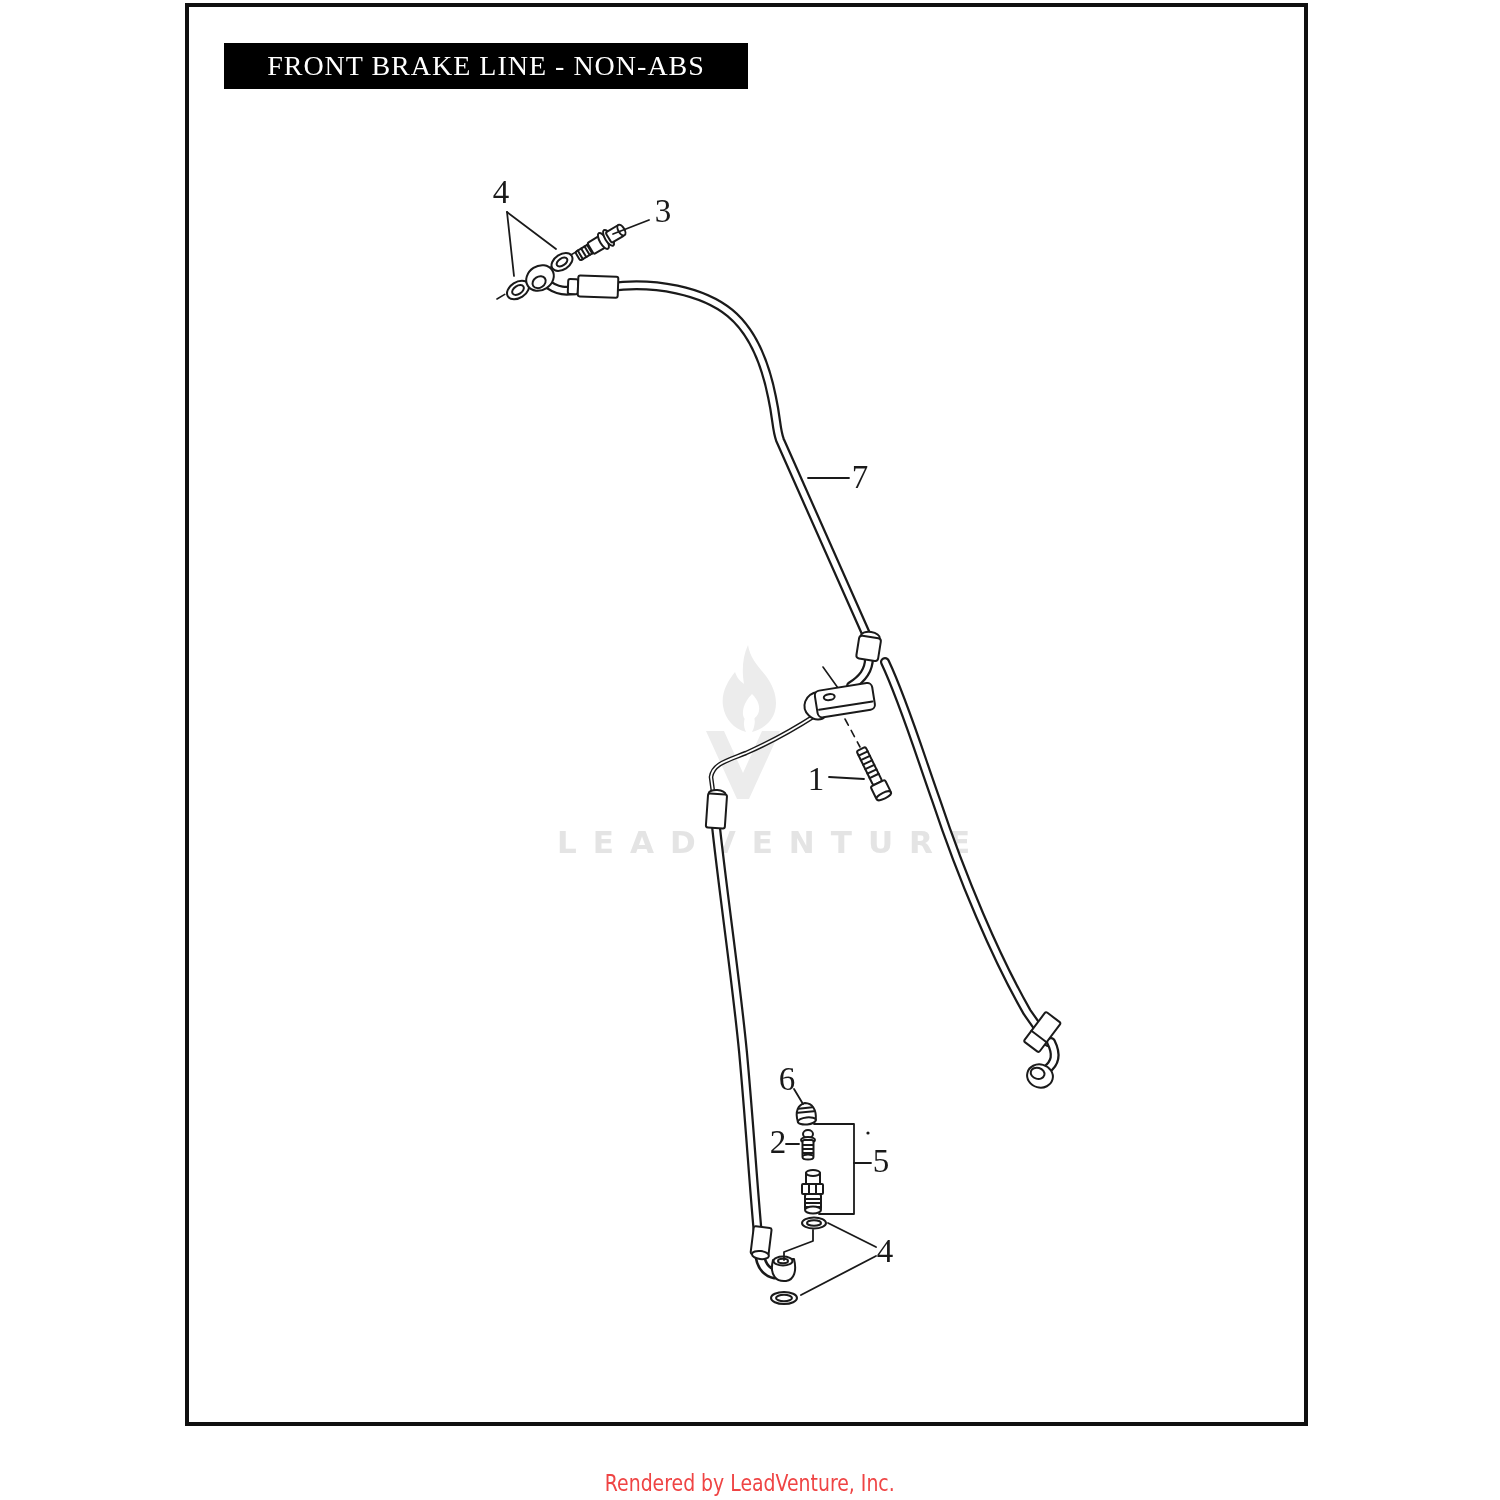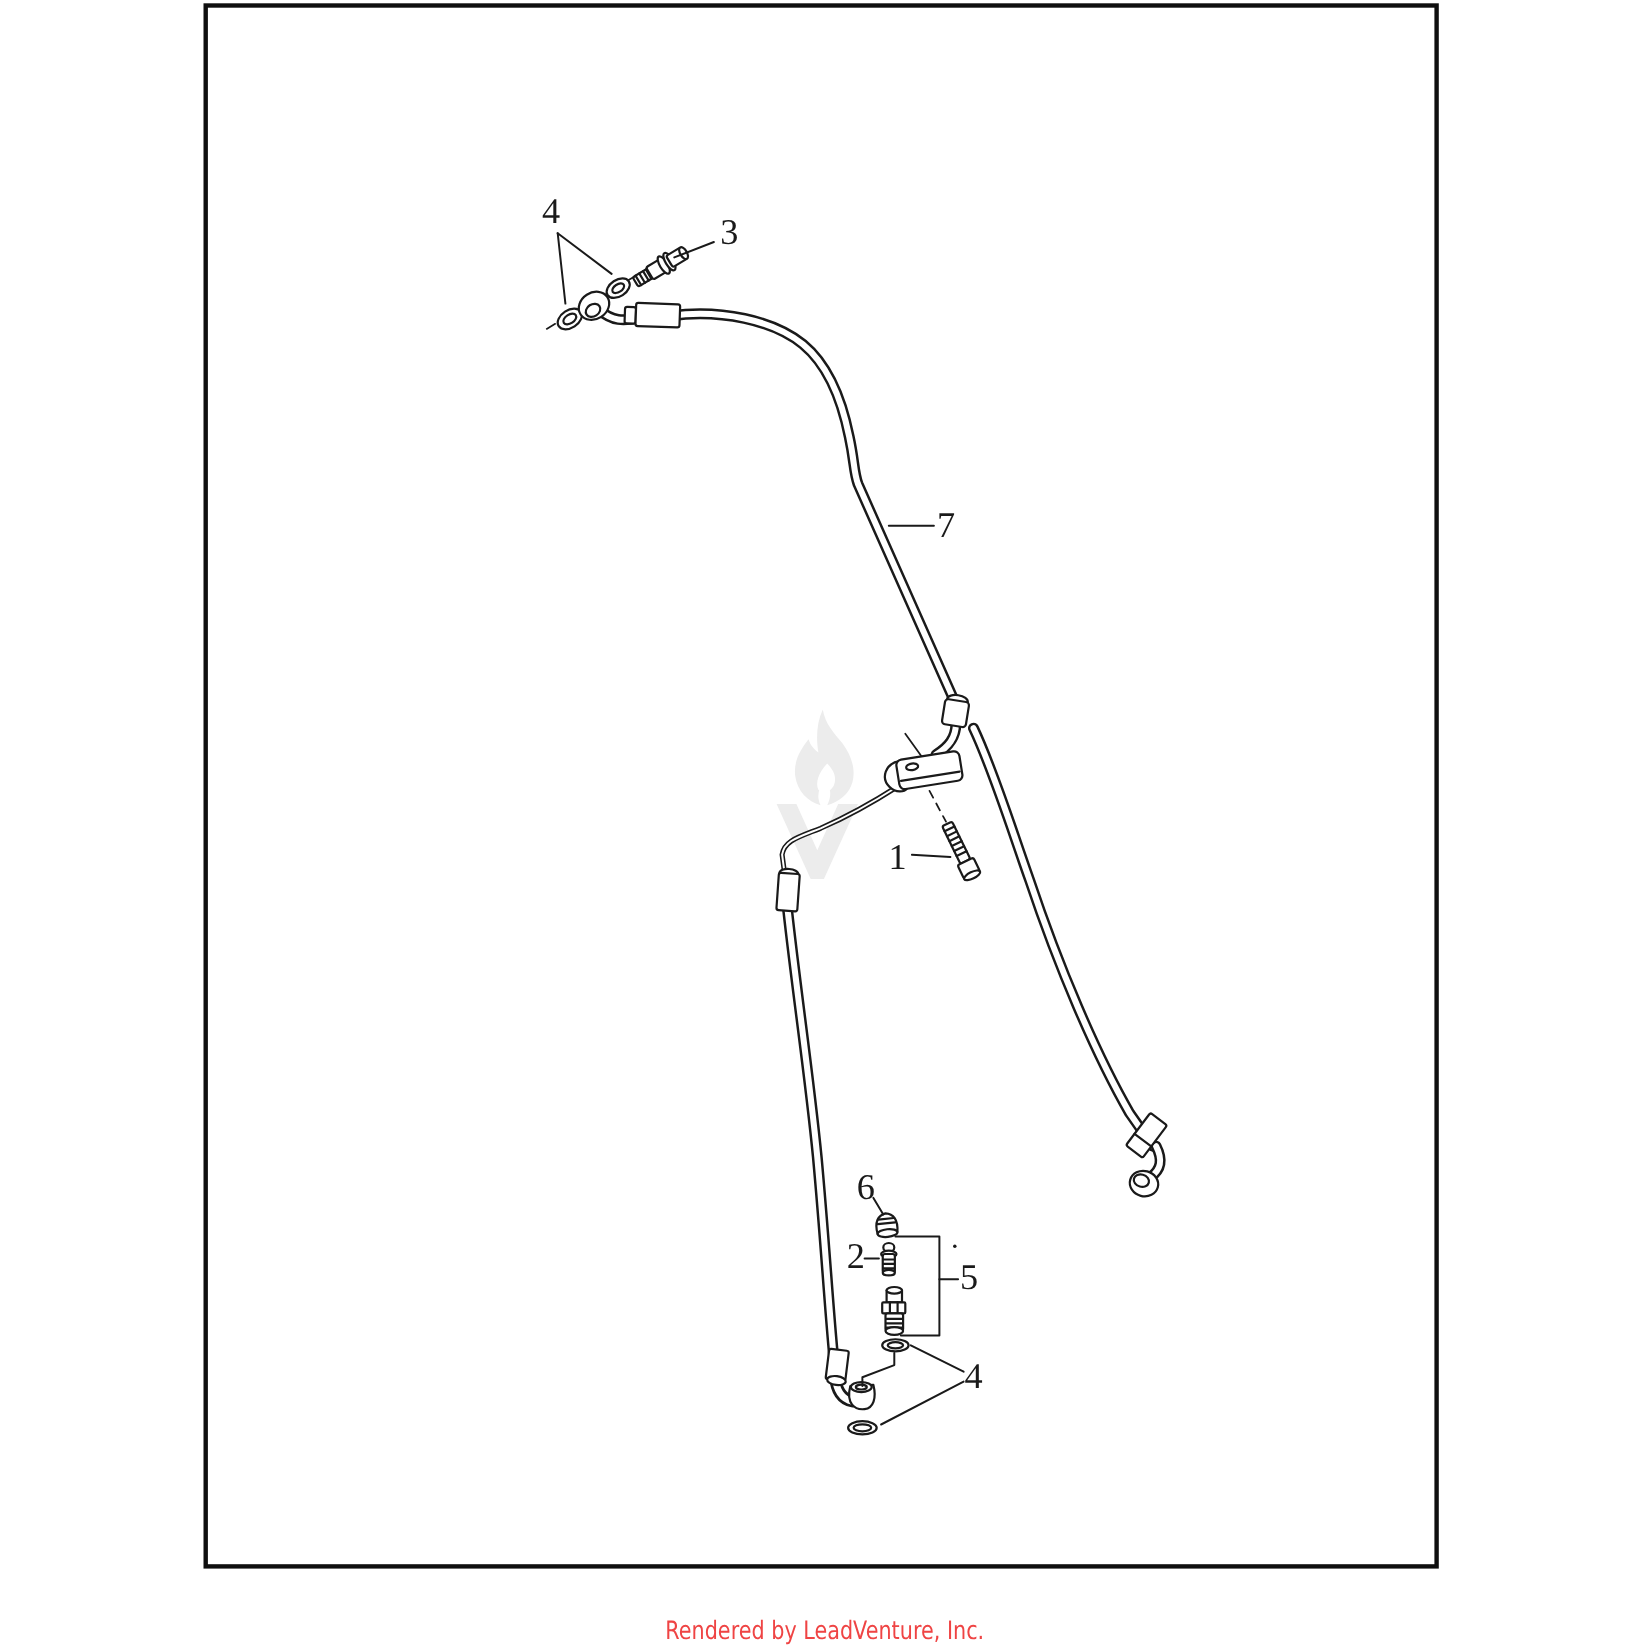--- a/index.html
+++ b/index.html
@@ -21,29 +21,33 @@
   .wm{fill:#ececec;}
   .wm-in{fill:#ffffff;}
 </style>
 </head>
 <body>
 
 <div id="page">
 
   <div id="frame"></div>
 
+  <div id="title-block">
+    <span>FRONT BRAKE LINE - NON-ABS</span>
+  </div>
 
   <svg width="1500" height="1500" viewBox="0 0 1500 1500">
     <path class="wm" d="M748 645 C 750 658 758 666 766 676 C 774 687 778 699 775 711 C 772 722 763 729 752 732
          C 756 724 756 716 750 710 C 744 716 742 724 746 732 C 734 729 725 719 723 706
          C 721 692 728 681 735 672 C 737 678 740 681 744 684 C 742 672 742 658 748 645 Z"></path>
     <path class="wm-in" d="M752 694 C 758 700 761 707 758 714 C 755 720 748 722 744 718 C 741 712 744 702 752 694 Z"></path>
     <path class="wm" d="M706 731 L 724 731 L 743 773 L 762 731 L 780 731 L 749 799 L 737 799 Z"></path>
     <path class="wm-in" d="M733 741 L 743 762 L 753 741 Z"></path>
   </svg>
+  <div id="watermark-text">LEADVENTURE</div>
 
   <svg width="1500" height="1500" viewBox="0 0 1500 1500" stroke-linecap="round" stroke-linejoin="round" fill="none">
 
     <g stroke="#1a1a1a" stroke-width="1.6">
       <path d="M497 299 L601 237" stroke-dasharray="9 5 2 5"></path>
       <path d="M823 667 L838 688"></path>
       <path d="M845 719 L860 747" stroke-dasharray="7 6"></path>
     </g>
 
     <g>

